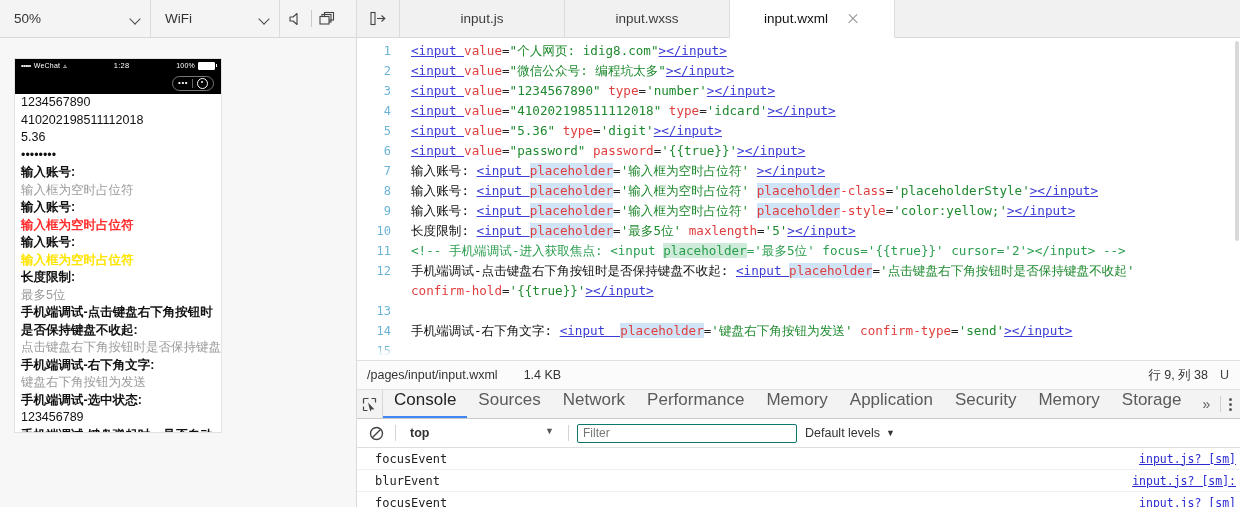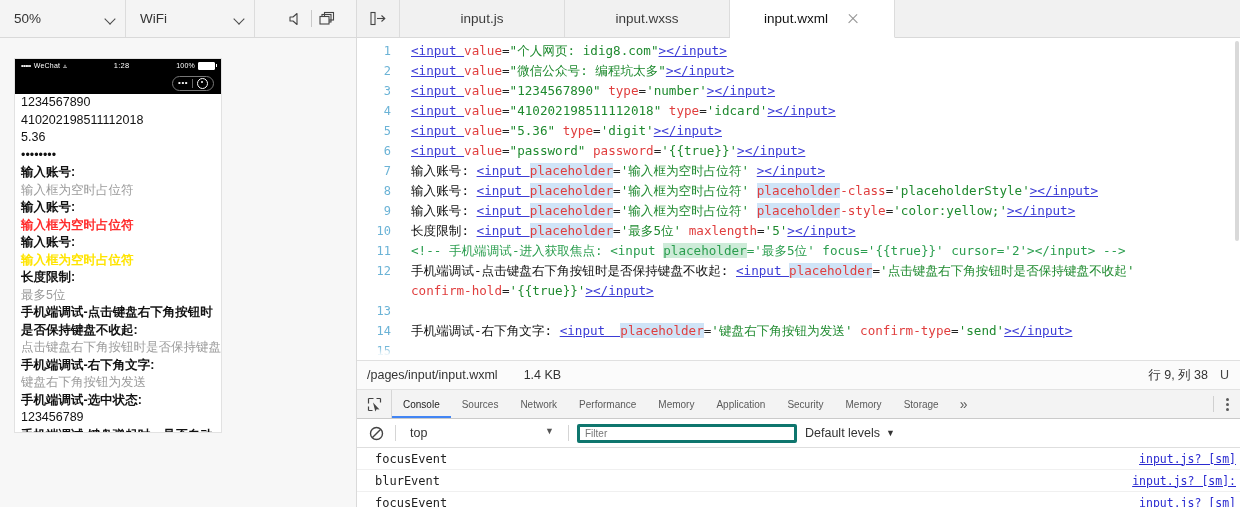--- a/index.html
+++ b/index.html
@@ -44,21 +44,21 @@
   .select-box {
     position: relative;
     display: flex;
     align-items: center;
     background: #f4f4f4;
     border-right: 1px solid #dcdcdc;
     padding: 0 8px 0 14px;
     box-sizing: border-box;
     cursor: default;
   }
-  .select-box.zoom { width: 126px; }
+  .select-box.zoom { width: 151px; }
   .select-box.net  { width: 129px; }
   .select-label {
     flex: 1;
     font-size: 13.5px;
     color: #333;
     white-space: nowrap;
   }
   .chev {
     width: 12px;
     height: 12px;
@@ -379,23 +379,23 @@
   }
   .dt-inspect {
     width: 34px;
     display: flex;
     align-items: center;
     justify-content: center;
     border-right: 1px solid #d6d6d6;
   }
   .dt-tab {
     display: flex;
-    align-items: center;
+    align-items: flex-start;
     padding: 0 11px;
-    font-size: 10px;
+    font-size: 17px;
     color: #5a5a5a;
     cursor: default;
     white-space: nowrap;
     position: relative;
   }
   .dt-tab.active {
     color: #222;
     box-shadow: inset 0 -2px 0 #4285f4;
   }
   .dt-more {
@@ -435,29 +435,30 @@
     display: flex; align-items: center; justify-content: center;
   }
   .nodiv { width: 1px; height: 16px; background: #d5d5d5; }
   .ctx-select {
     display: flex;
     align-items: flex-start;
     min-width: 150px;
     font-size: 12.5px;
     color: #333;
     padding-left: 6px;
+    font-weight: bold;
   }
   .ctx-select .caret { margin-left: auto; margin-right: 6px; font-size: 9px; color: #555; }
   .filter-input {
     width: 220px;
     height: 19px;
-    border: 3px solid #0f766e;
+    border: 1px solid #0f766e;
     border-radius: 2px;
     background: #fff;
-    font-size: 10px;
+    font-size: 12px;
     color: #9a9a9a;
     padding: 0 5px;
     box-sizing: border-box;
     font-family: "Liberation Sans", sans-serif;
     outline: none;
   }
   .levels {
     font-size: 12.5px;
     color: #333;
     display: flex;

